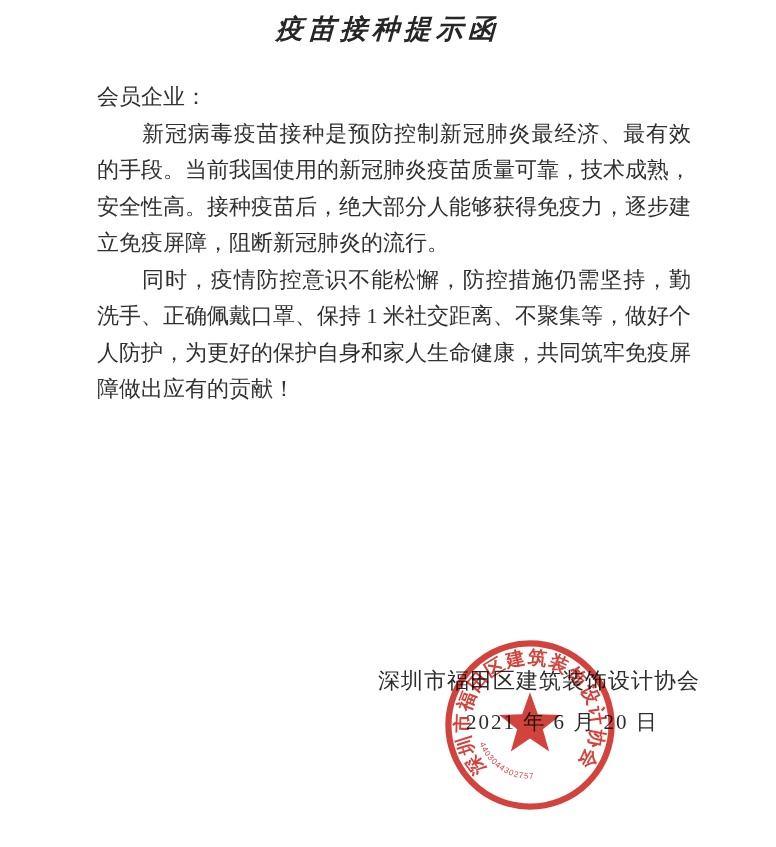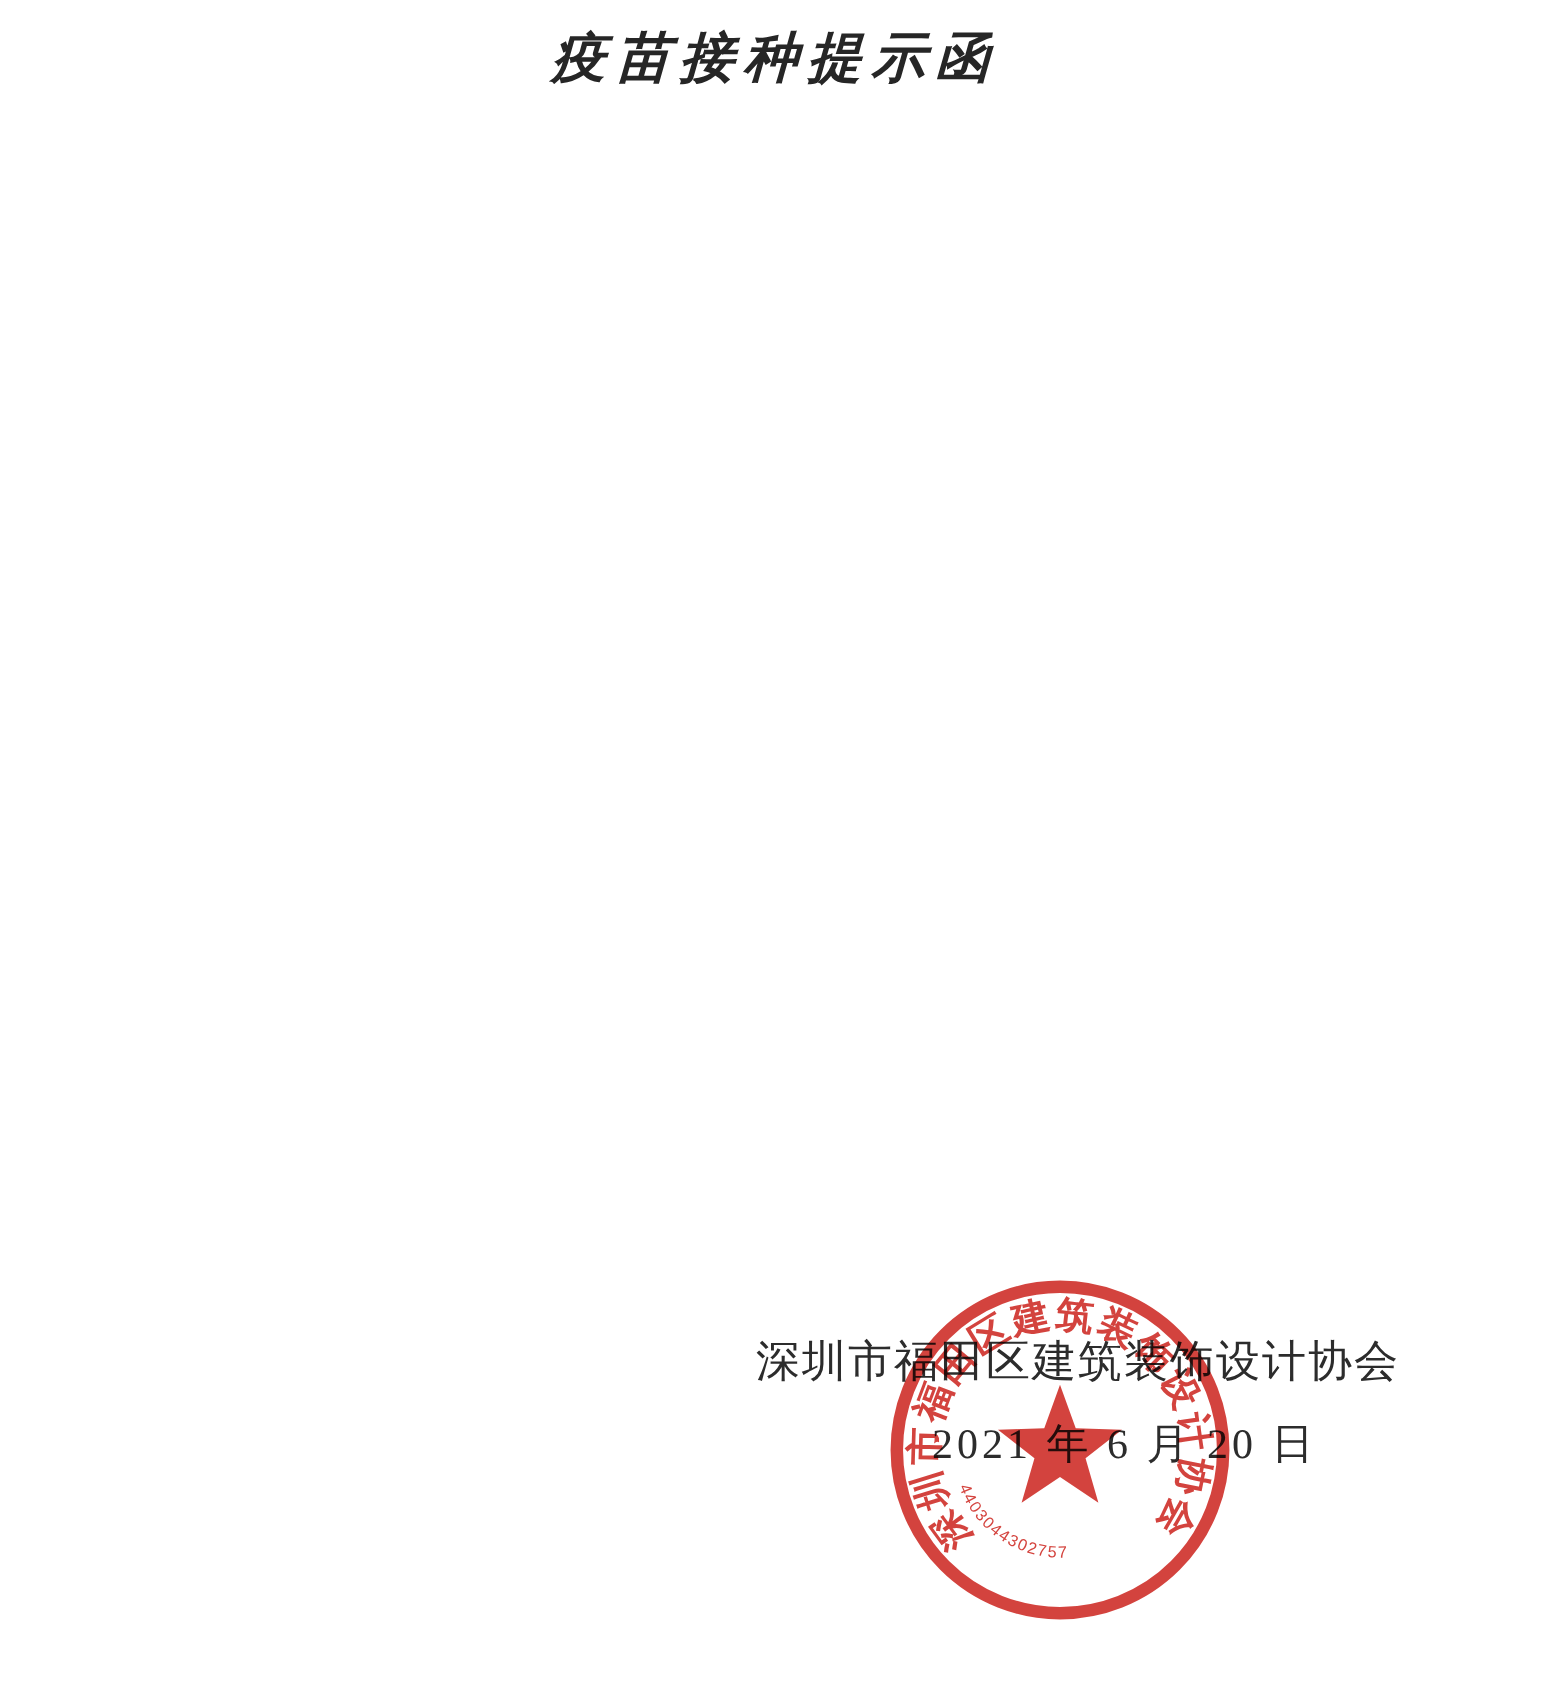--- a/index.html
+++ b/index.html
@@ -36,20 +36,23 @@
   .seal .serial-text{fill:var(--seal-color);font-family:"Liberation Sans","DejaVu Sans",sans-serif;}
 </style>
 </head>
 <body>
 
 <div class="page" style="--seal-color: #d0332d;">
 
   <div class="doc-title">疫苗接种提示函</div>
 
   <div class="body-text">
+    <div class="salutation">会员企业：</div>
+    <p>新冠病毒疫苗接种是预防控制新冠肺炎最经济、最有效的手段。当前我国使用的新冠肺炎疫苗质量可靠，技术成熟，安全性高。接种疫苗后，绝大部分人能够获得免疫力，逐步建立免疫屏障，阻断新冠肺炎的流行。</p>
+    <p>同时，疫情防控意识不能松懈，防控措施仍需坚持，勤洗手、正确佩戴口罩、保持 1 米社交距离、不聚集等，做好个人防护，为更好的保护自身和家人生命健康，共同筑牢免疫屏障做出应有的贡献！</p>
   </div>
 
   <div class="signature">深圳市福田区建筑装饰设计协会</div>
 
   <div class="date-line">2021 年 6 月 20 日</div>
 
   <div class="seal">
     <svg viewBox="0 0 200 200" xmlns="http://www.w3.org/2000/svg" aria-hidden="true">
       <defs>
         <path id="seal-name-arc" d="M 54.7 145.3 A 64 64 0 1 1 145.3 145.3" fill="none"></path>

